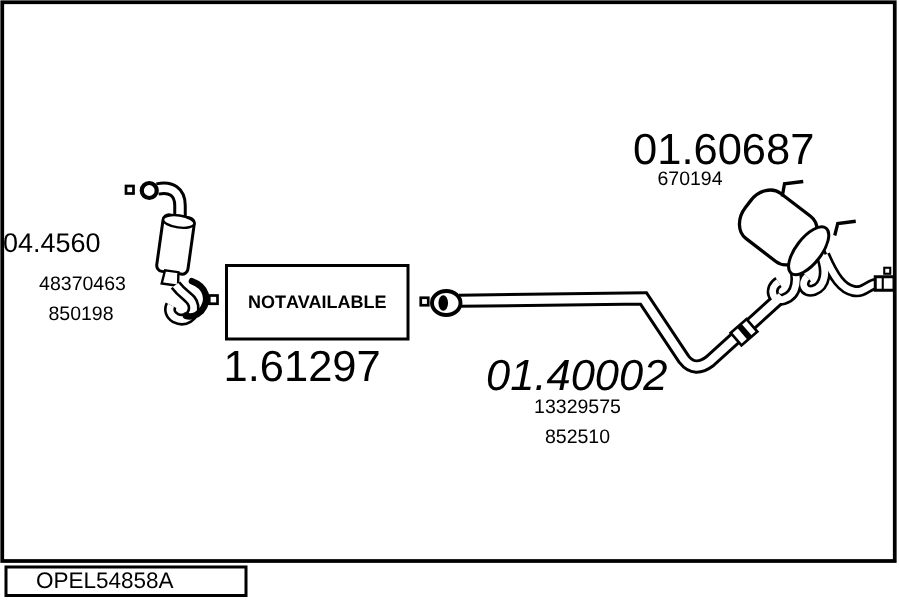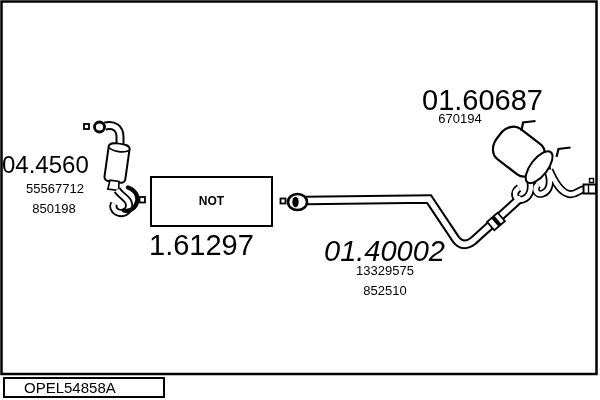--- a/index.html
+++ b/index.html
@@ -2,21 +2,21 @@
 <html><head>
 <meta charset="utf-8">
 <style>
   html,body{margin:0;padding:0;background:#fff;}
   #stage{
     position:relative;width:600px;height:400px;background:#ffffff;
     font-family:"Liberation Sans",sans-serif;color:#000;overflow:hidden;
   }
   #lineart{position:absolute;left:0;top:0;width:600px;height:400px;}
   .lbl{position:absolute;white-space:nowrap;line-height:1;color:#000;}
-  .code{font-size:24px;letter-spacing:0px;}
+  .code{font-size:18px;letter-spacing:0px;}
   .code-lg{font-size:29px;}
   .ref{font-size:13px;transform:translateX(-50%);}
   .na-box{
     position:absolute;left:150px;top:176px;width:119px;height:47px;
     border:2px solid #000;background:#fff;
     display:flex;flex-direction:row;align-items:center;justify-content:center;
     font-weight:bold;font-size:12px;line-height:15px;text-align:center;
   }
   .footer-box{
     position:absolute;left:3px;top:377px;width:139px;height:17px;
@@ -84,25 +84,26 @@
       <path d="M 521.5 131 L 523 122.5 L 535.5 121" fill="none" stroke="#000" stroke-width="2.2"></path>
       <path d="M 556.5 157 L 558.5 149 L 570.5 147.5" fill="none" stroke="#000" stroke-width="2.2"></path>
 
       <rect x="589.5" y="178.5" width="4" height="4" fill="#fff" stroke="#000" stroke-width="1.4"></rect>
       <rect x="583.5" y="184.5" width="12.5" height="9" fill="#fff" stroke="#000" stroke-width="2"></rect>
       <line x1="588.5" y1="184.5" x2="588.5" y2="193.5" stroke="#000" stroke-width="1.4"></line>
     </g>
   </svg>
 
   <div class="lbl code" style="left:2px;top:153px;">04.4560</div>
-  <div class="lbl ref" style="left:55px;top:182px;">55567712</div>
+  <div class="lbl ref" style="left:55px;top:182px;">48370463</div>
   <div class="lbl ref" style="left:54px;top:202px;">850198</div>
 
   <div class="na-box">
     <span>NOT</span>
+    <span>AVAILABLE</span>
   </div>
   <div class="lbl code-lg" style="left:149px;top:231px;">1.61297</div>
 
   <div class="lbl code-lg" style="left:324px;top:237px;font-style:italic;">01.40002</div>
   <div class="lbl ref" style="left:385px;top:264px;">13329575</div>
   <div class="lbl ref" style="left:385px;top:284px;">852510</div>
 
   <div class="lbl code-lg" style="left:422px;top:86px;">01.60687</div>
   <div class="lbl ref" style="left:460px;top:112px;">670194</div>
 

